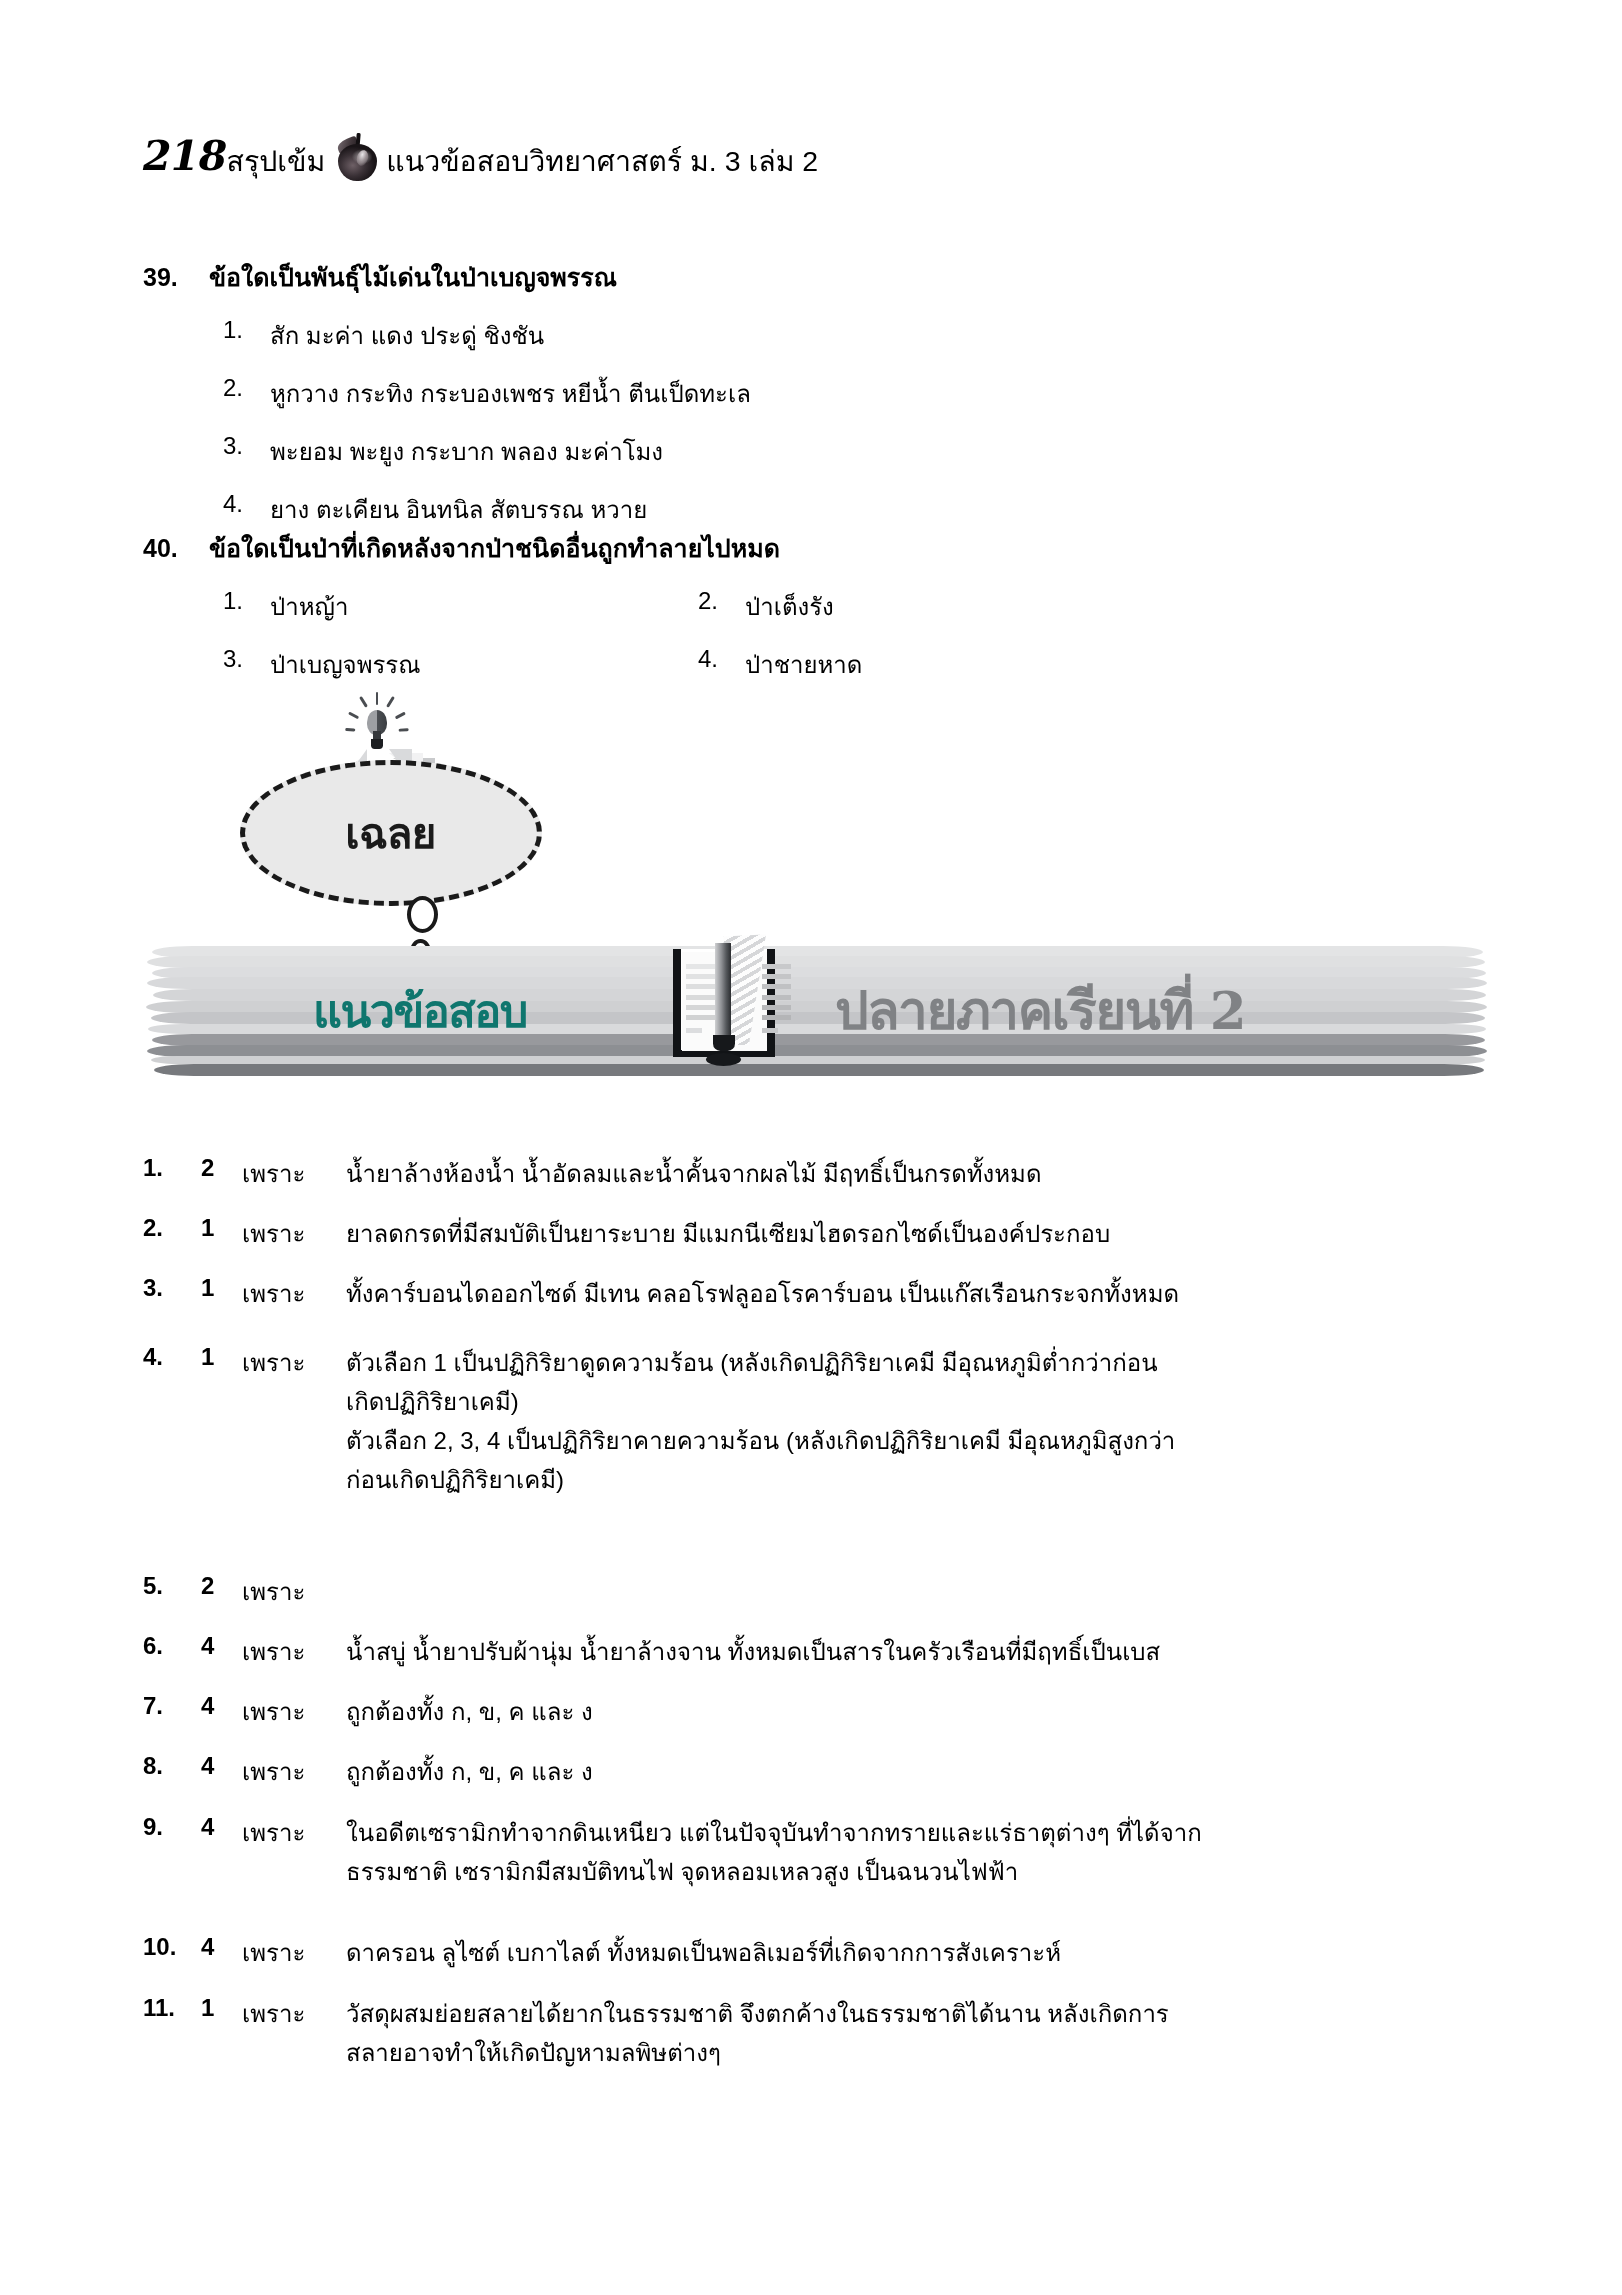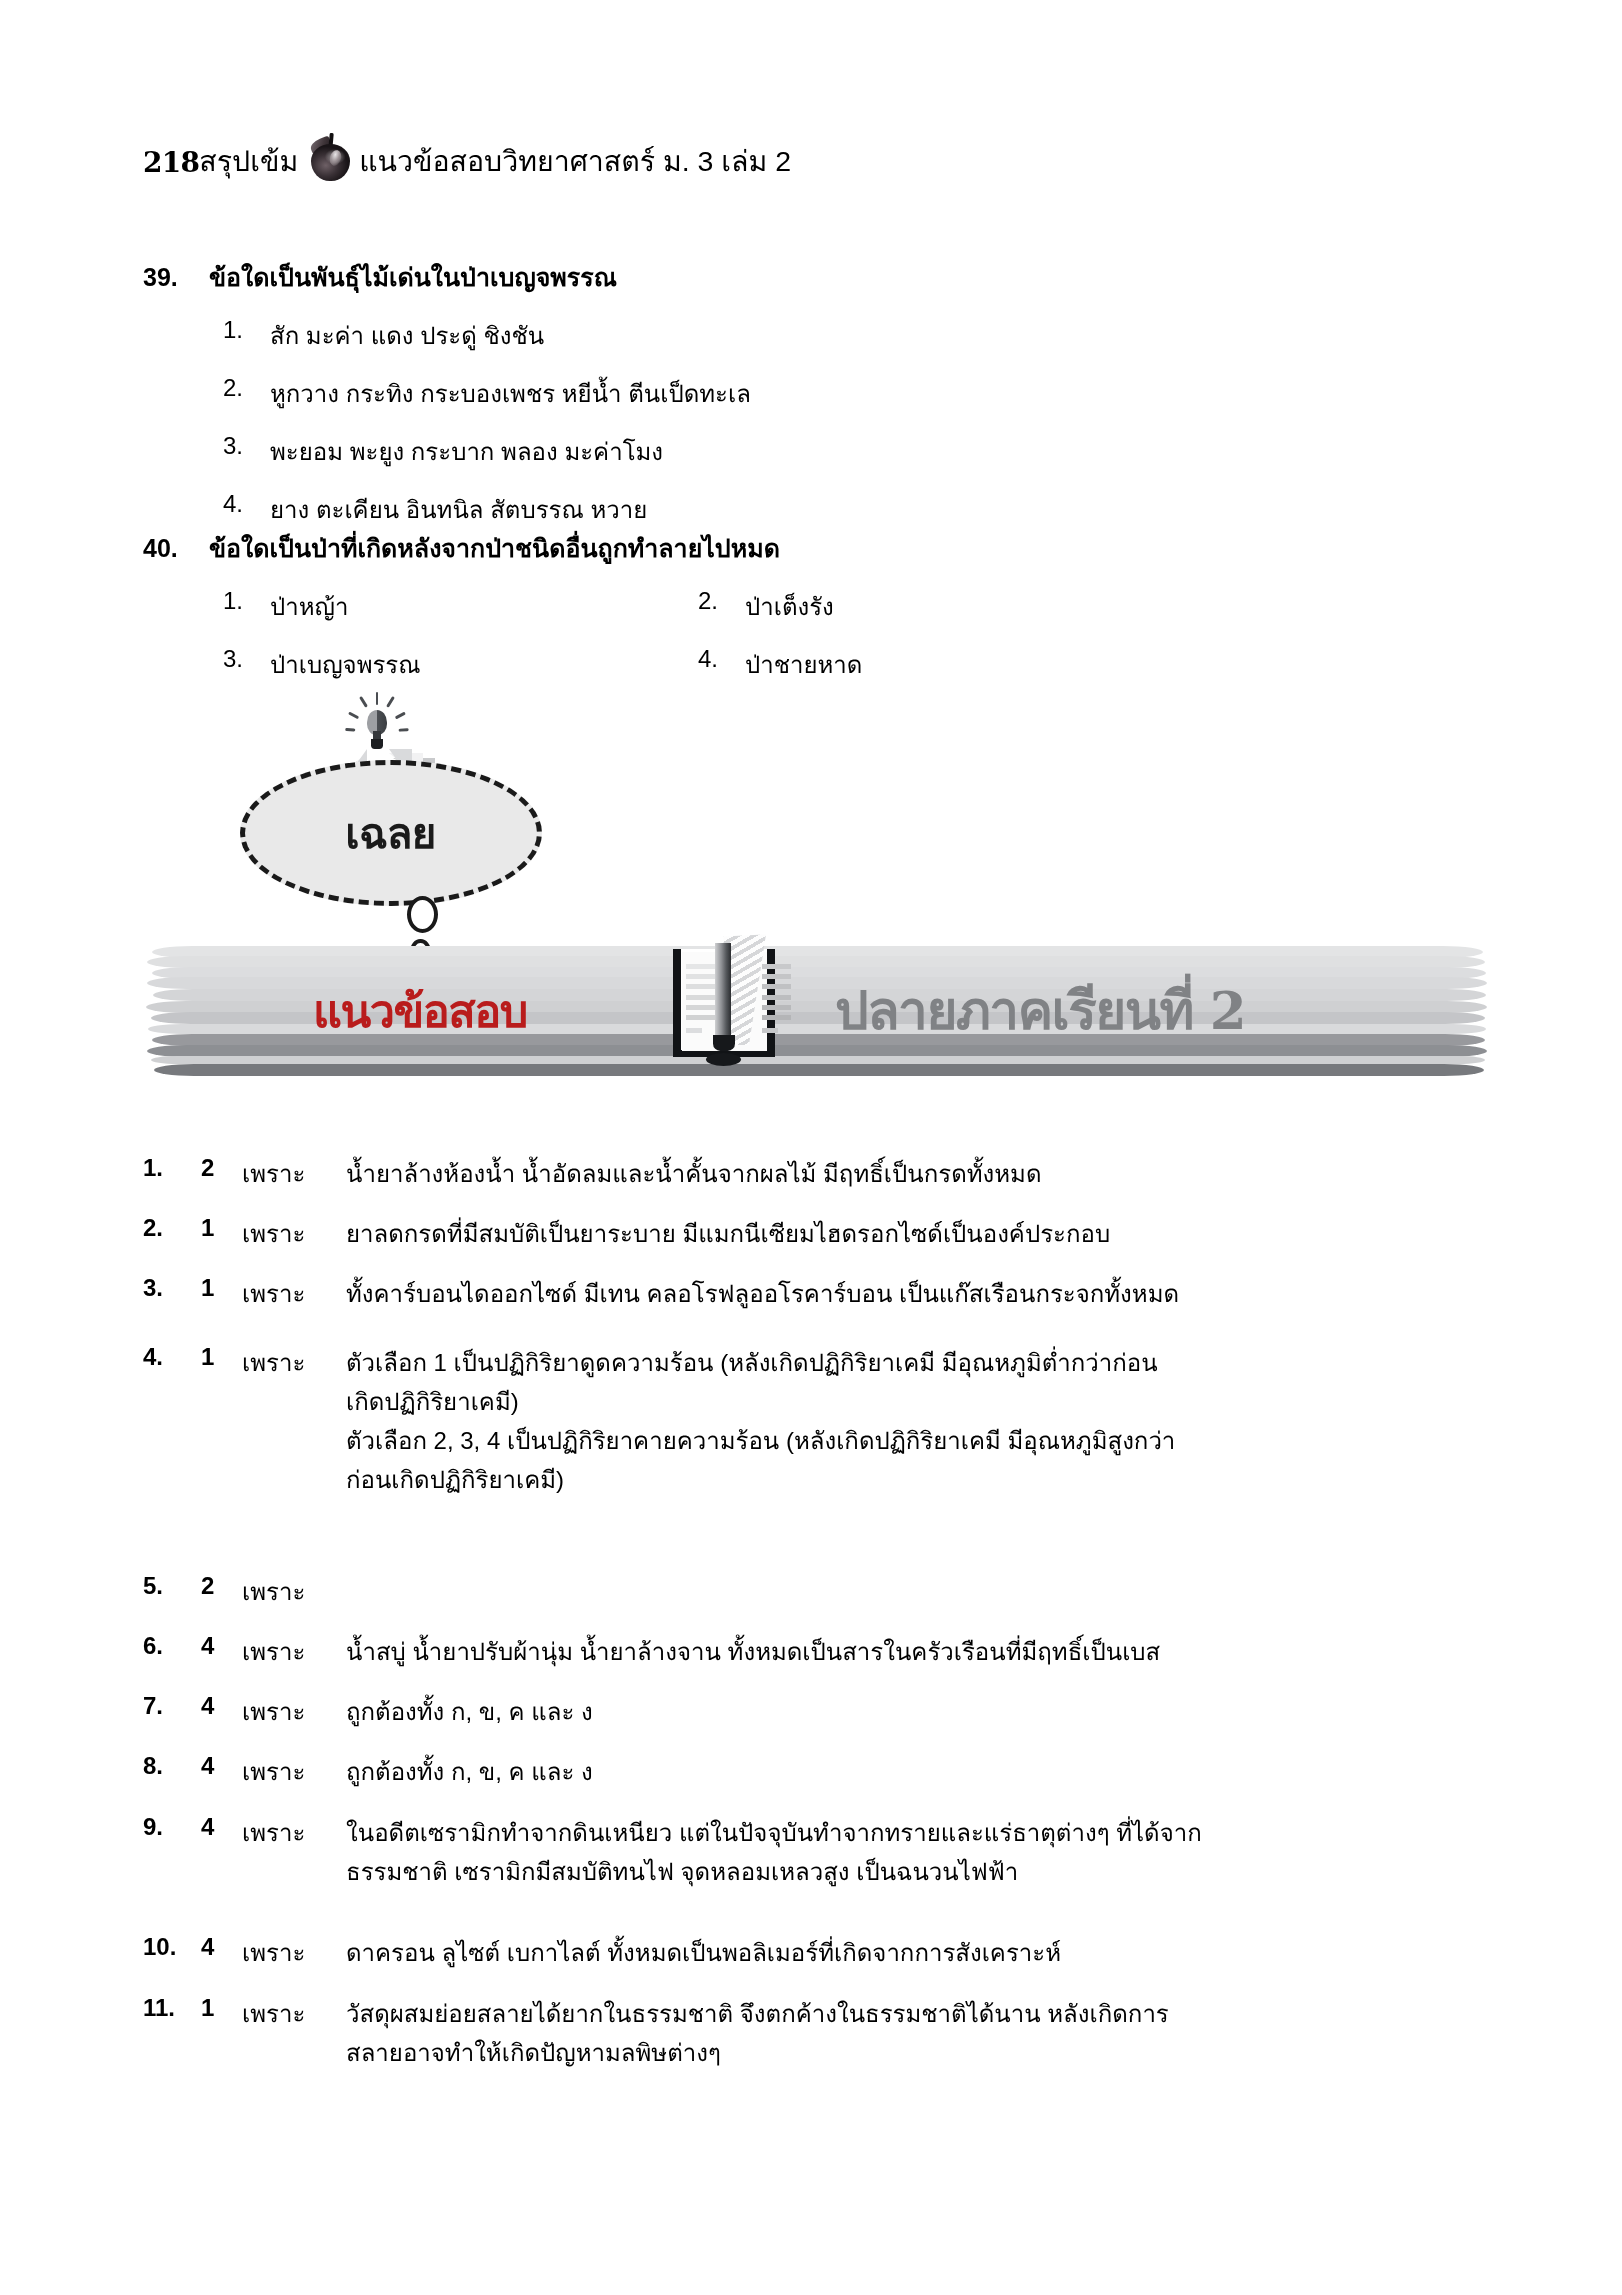--- a/index.html
+++ b/index.html
@@ -22,25 +22,26 @@
     left: 143px;
     top: 124px;
     display: flex;
     align-items: flex-end;
     gap: 0px;
     white-space: nowrap;
   }
   .folio {
     font-family: "DejaVu Serif", serif;
     font-weight: bold;
-    font-size: 28px;
+    font-size: 41px;
     letter-spacing: -0.7px;
     line-height: 1;
     position: relative;
     top: 2.2px;
+    font-style: italic;
   }
   .header-label {
     font-size: 28.5px;
     line-height: 1;
   }
   .apple-icon {
     position: relative;
     width: 45px;
     height: 51px;
     margin: 0 5.8px 0 10.2px;
@@ -253,21 +254,21 @@
     left: 0;
     border-radius: 44px / 6.6px;
   }
   .banner-text-main {
     position: absolute;
     left: 168px;
     top: 29px;
     font-family: "DejaVu Serif", serif;
     font-weight: bold;
     font-size: 45px;
-    color: #b91c1c;
+    color: #0f766e;
     letter-spacing: -1.5px;
   }
   .banner-text-sub {
     position: absolute;
     left: 690px;
     top: 22px;
     font-family: "DejaVu Serif", serif;
     font-weight: bold;
     font-size: 53px;
     color: #808285;

